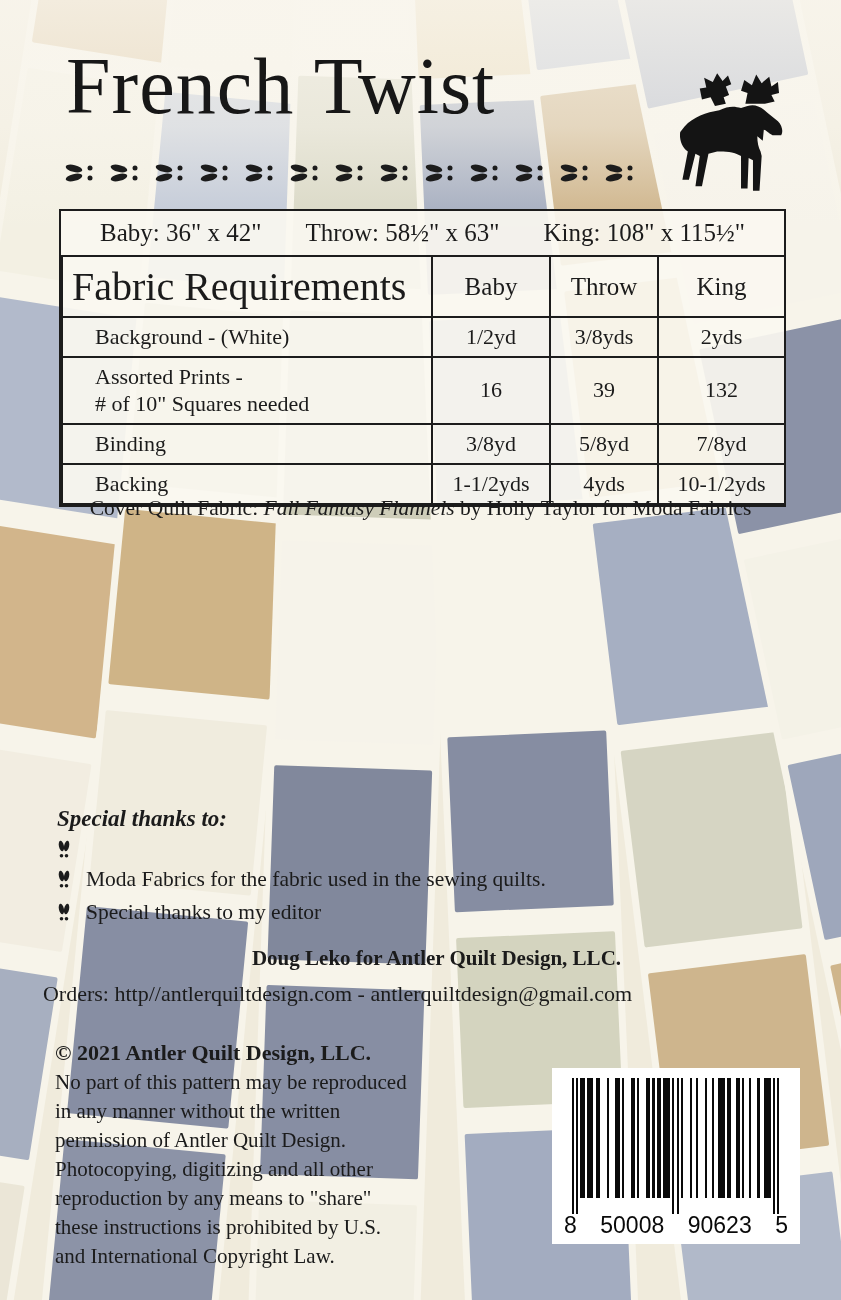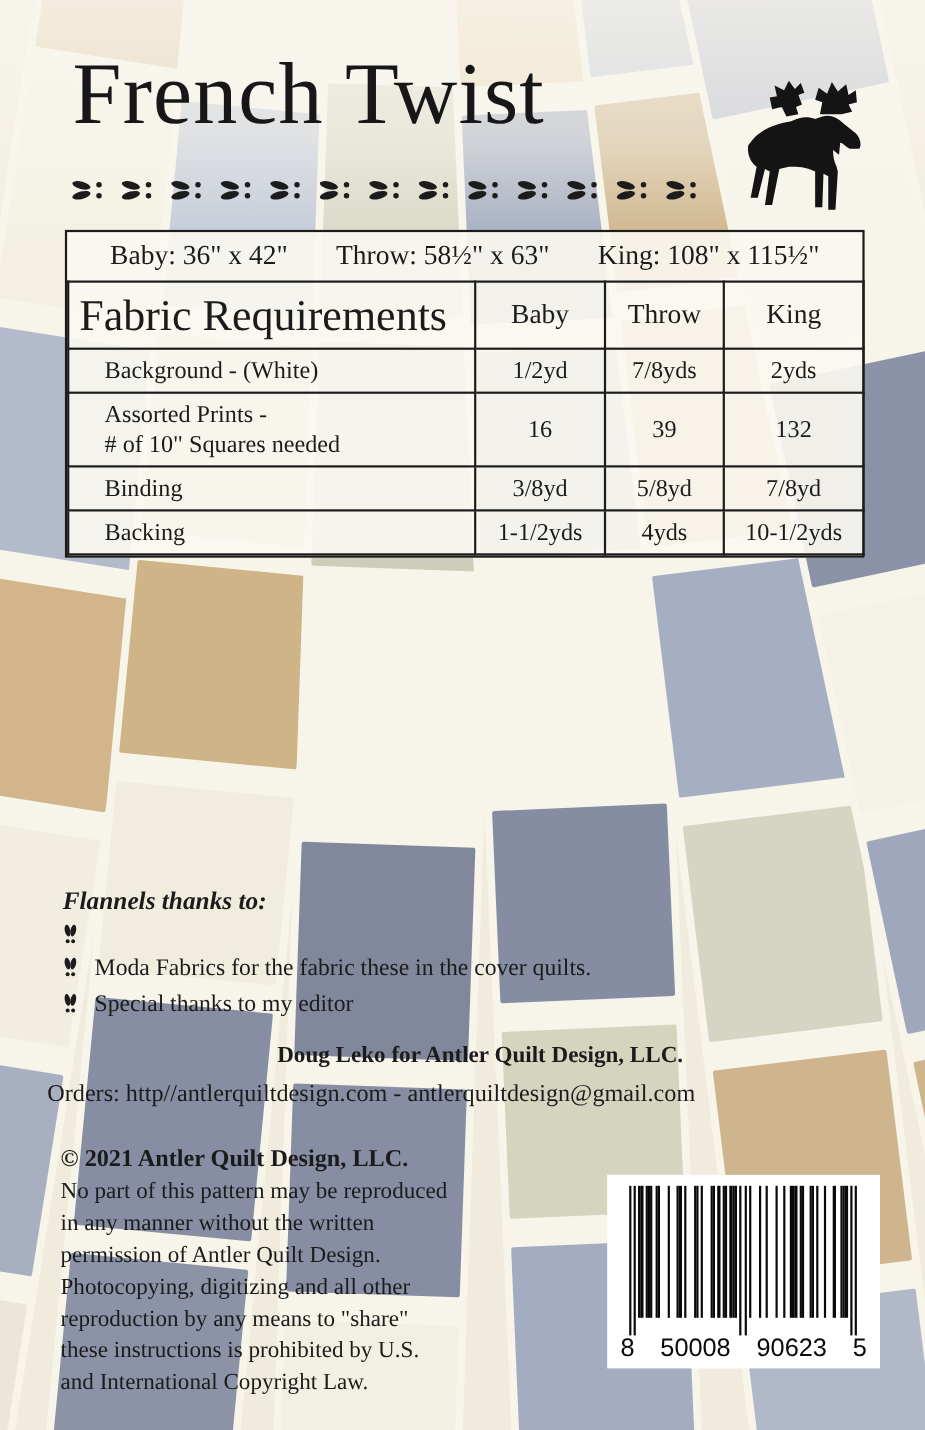--- a/index.html
+++ b/index.html
@@ -229,21 +229,21 @@
           <th class="req">Fabric Requirements</th>
           <th class="colh">Baby</th>
           <th class="colh">Throw</th>
           <th class="colh">King</th>
         </tr>
       </thead>
       <tbody id="table-body">
           <tr style="height: 24px; margin-top: 20px;">
             <td class="lbl">Background - (White)</td>
             <td class="val">1/2yd</td>
-            <td class="val">7/8yds</td>
+            <td class="val">3/8yds</td>
             <td class="val">2yds</td>
           </tr>
           <tr style="height: 62px;">
             <td class="lbl">Assorted Prints -
 # of 10" Squares needed</td>
             <td class="val">16</td>
             <td class="val">39</td>
             <td class="val">132</td>
           </tr>
           <tr style="height: 40px;">
@@ -255,40 +255,43 @@
           <tr style="height: 40px;">
             <td class="lbl">Backing</td>
             <td class="val">1-1/2yds</td>
             <td class="val">4yds</td>
             <td class="val">10-1/2yds</td>
           </tr>
         </tbody>
     </table>
   </div>
 
+  <div id="cover-line" class="layer">
+    <span>Cover Quilt Fabric: </span><span class="it">Fall Fantasy Flannels</span><span> by Holly Taylor for Moda Fabrics</span>
+  </div>
 
   <div id="thanks" class="layer">
-    <div id="thanks-heading">Flannels thanks to:</div>
+    <div id="thanks-heading">Special thanks to:</div>
     <div id="thanks-list">
         <div class="thanks-row">
           <svg width="14" height="19" viewBox="0 0 14 19">
             <ellipse cx="4.4" cy="6" rx="2.5" ry="5.4" transform="rotate(-12 4.4 6)" fill="#1c1c1c"></ellipse>
             <ellipse cx="9.6" cy="6" rx="2.5" ry="5.4" transform="rotate(12 9.6 6)" fill="#1c1c1c"></ellipse>
             <circle cx="4.5" cy="15.7" r="1.8" fill="#1c1c1c"></circle>
             <circle cx="9.5" cy="15.7" r="1.8" fill="#1c1c1c"></circle>
           </svg>
         </div>
         <div class="thanks-row">
           <svg width="14" height="19" viewBox="0 0 14 19">
             <ellipse cx="4.4" cy="6" rx="2.5" ry="5.4" transform="rotate(-12 4.4 6)" fill="#1c1c1c"></ellipse>
             <ellipse cx="9.6" cy="6" rx="2.5" ry="5.4" transform="rotate(12 9.6 6)" fill="#1c1c1c"></ellipse>
             <circle cx="4.5" cy="15.7" r="1.8" fill="#1c1c1c"></circle>
             <circle cx="9.5" cy="15.7" r="1.8" fill="#1c1c1c"></circle>
           </svg>
-          <span class="thanks-text">Moda Fabrics for the fabric these in the cover quilts.</span>
+          <span class="thanks-text">Moda Fabrics for the fabric used in the sewing quilts.</span>
         </div>
         <div class="thanks-row">
           <svg width="14" height="19" viewBox="0 0 14 19">
             <ellipse cx="4.4" cy="6" rx="2.5" ry="5.4" transform="rotate(-12 4.4 6)" fill="#1c1c1c"></ellipse>
             <ellipse cx="9.6" cy="6" rx="2.5" ry="5.4" transform="rotate(12 9.6 6)" fill="#1c1c1c"></ellipse>
             <circle cx="4.5" cy="15.7" r="1.8" fill="#1c1c1c"></circle>
             <circle cx="9.5" cy="15.7" r="1.8" fill="#1c1c1c"></circle>
           </svg>
           <span class="thanks-text">Special thanks to my editor</span>
         </div>

